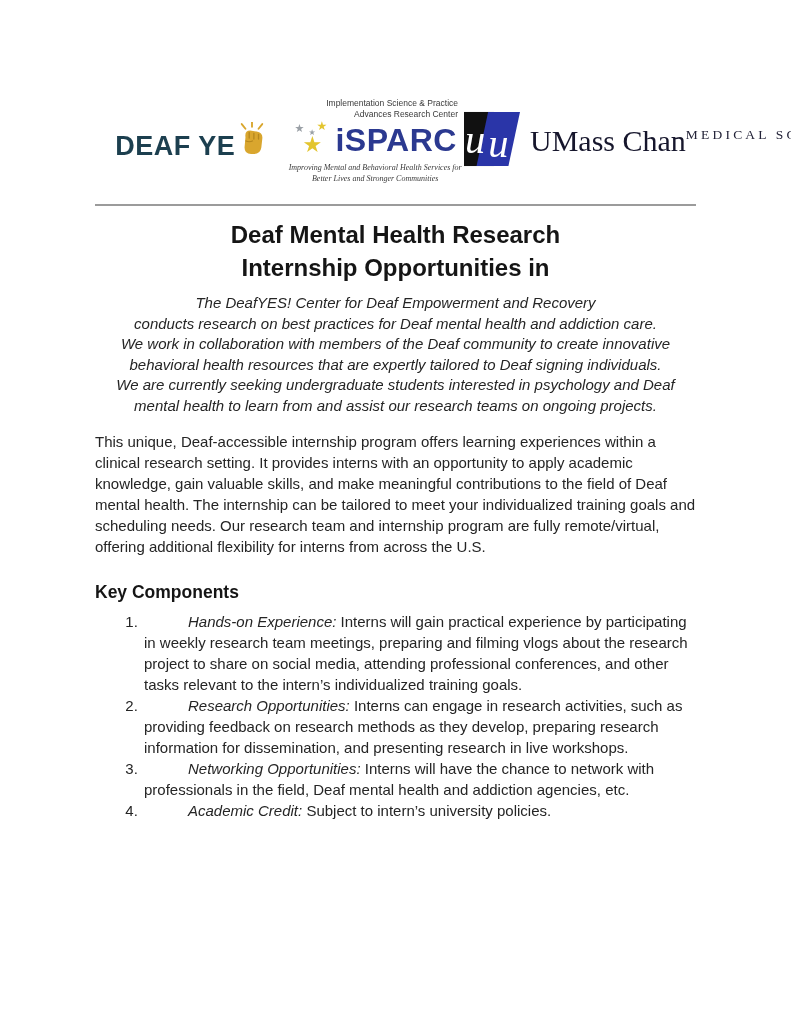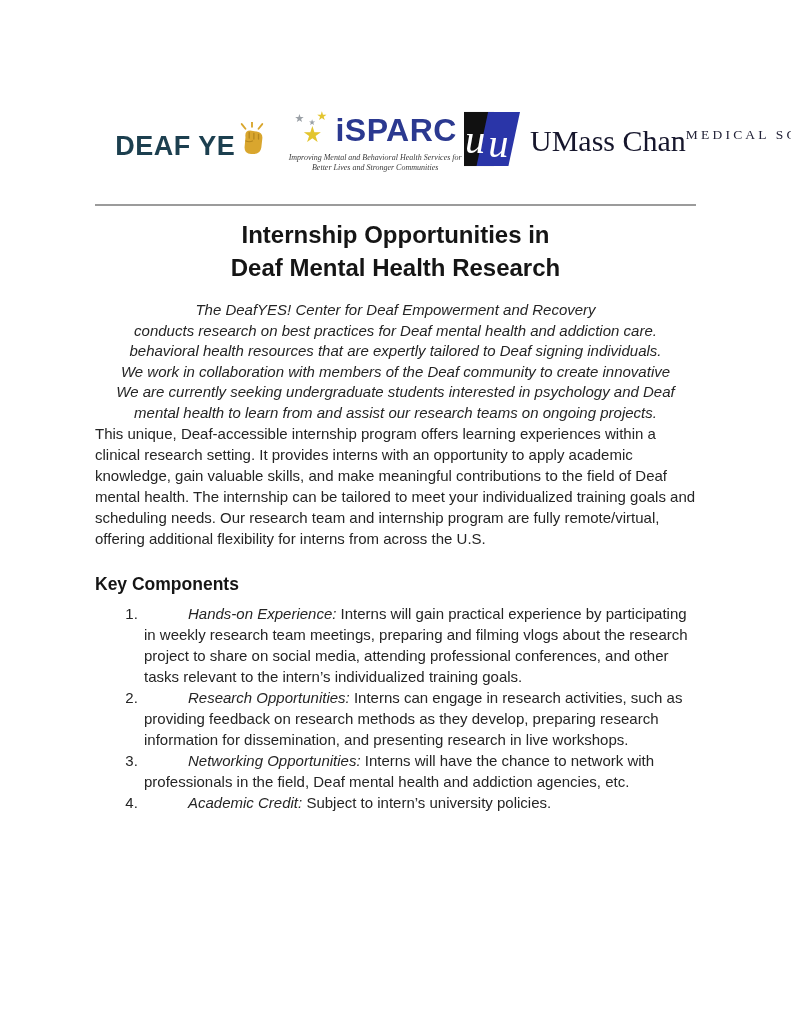--- a/index.html
+++ b/index.html
@@ -103,37 +103,37 @@
     margin-top: 12px;
     text-align: center;
     font-size: 24px;
     font-weight: bold;
     color: #151515;
     line-height: 33px;
   }
 
   
   .intro {
-    margin-top: 16px;
+    margin-top: 9px;
     text-align: center;
     font-style: italic;
     font-size: 15px;
     color: #252525;
     line-height: 20.5px;
   }
 
   
   .section-heading {
     margin-top: 25px;
     font-size: 17.5px;
     font-weight: bold;
     color: #151515;
   }
   .section-body {
-    margin-top: 0;
+    margin-top: 15px;
     font-size: 15px;
     line-height: 21px;
     color: #252525;
   }
 
   ol.key-list {
     margin-top: 8px;
     padding-left: 47px;
     font-size: 15px;
     line-height: 21px;
@@ -159,20 +159,24 @@
             <line x1="22" y1="7" x2="26" y2="2" stroke="#D9A62E" stroke-width="2" stroke-linecap="round"></line>
             <path d="M8,16 q-1,-7 5,-7 l7,1 q7,1 6,8 l-1,9 q-1,7 -8,7 l-3,0 q-7,0 -7,-7 z" fill="#D9A62E"></path>
             <path d="M12,11 l0,6 M17,12 l0,6 M22,13 l0,5" stroke="#B5871E" stroke-width="1.4" fill="none" stroke-linecap="round"></path>
             <path d="M8,20 q4,2 8,0" stroke="#B5871E" stroke-width="1.2" fill="none"></path>
           </svg>
         </span>
       </div>
     </div>
 
     <div class="isparc">
+      <div class="isparc-top">
+        <div>Implementation Science &amp; Practice</div>
+        <div>Advances Research Center</div>
+      </div>
       <div class="isparc-mid">
         <span class="star-cluster">
           <span class="star-a">★</span>
           <span class="star-b">★</span>
           <span class="star-c">★</span>
           <span class="star-d">★</span>
         </span>
         <span class="isparc-word">iSPARC</span>
       </div>
       <div class="isparc-bottom">
@@ -193,29 +197,29 @@
       <div class="umass-text">
         <span class="umass-name">UMass Chan</span>
         <span class="umass-sub">MEDICAL SCHOOL</span>
       </div>
     </div>
   </div>
 
   <hr class="divider">
 
   <div class="doc-title">
+    <div>Deaf Mental Health Research</div>
     <div>Internship Opportunities in</div>
-    <div>Deaf Mental Health Research</div>
   </div>
 
   <div class="intro">
     <div>The DeafYES! Center for Deaf Empowerment and Recovery</div>
     <div>conducts research on best practices for Deaf mental health and addiction care.</div>
+    <div>We work in collaboration with members of the Deaf community to create innovative</div>
     <div>behavioral health resources that are expertly tailored to Deaf signing individuals.</div>
-    <div>We work in collaboration with members of the Deaf community to create innovative</div>
     <div>We are currently seeking undergraduate students interested in psychology and Deaf</div>
     <div>mental health to learn from and assist our research teams on ongoing projects.</div>
   </div>
 
   <p class="section-body">This unique, Deaf-accessible internship program offers learning experiences within a clinical research setting. It provides interns with an opportunity to apply academic knowledge, gain valuable skills, and make meaningful contributions to the field of Deaf mental health. The internship can be tailored to meet your individualized training goals and scheduling needs. Our research team and internship program are fully remote/virtual, offering additional flexibility for interns from across the U.S.</p>
 
   <h2 class="section-heading">Key Components</h2>
   <ol class="key-list">
     <li>
       <span class="lead">Hands-on Experience: </span>

